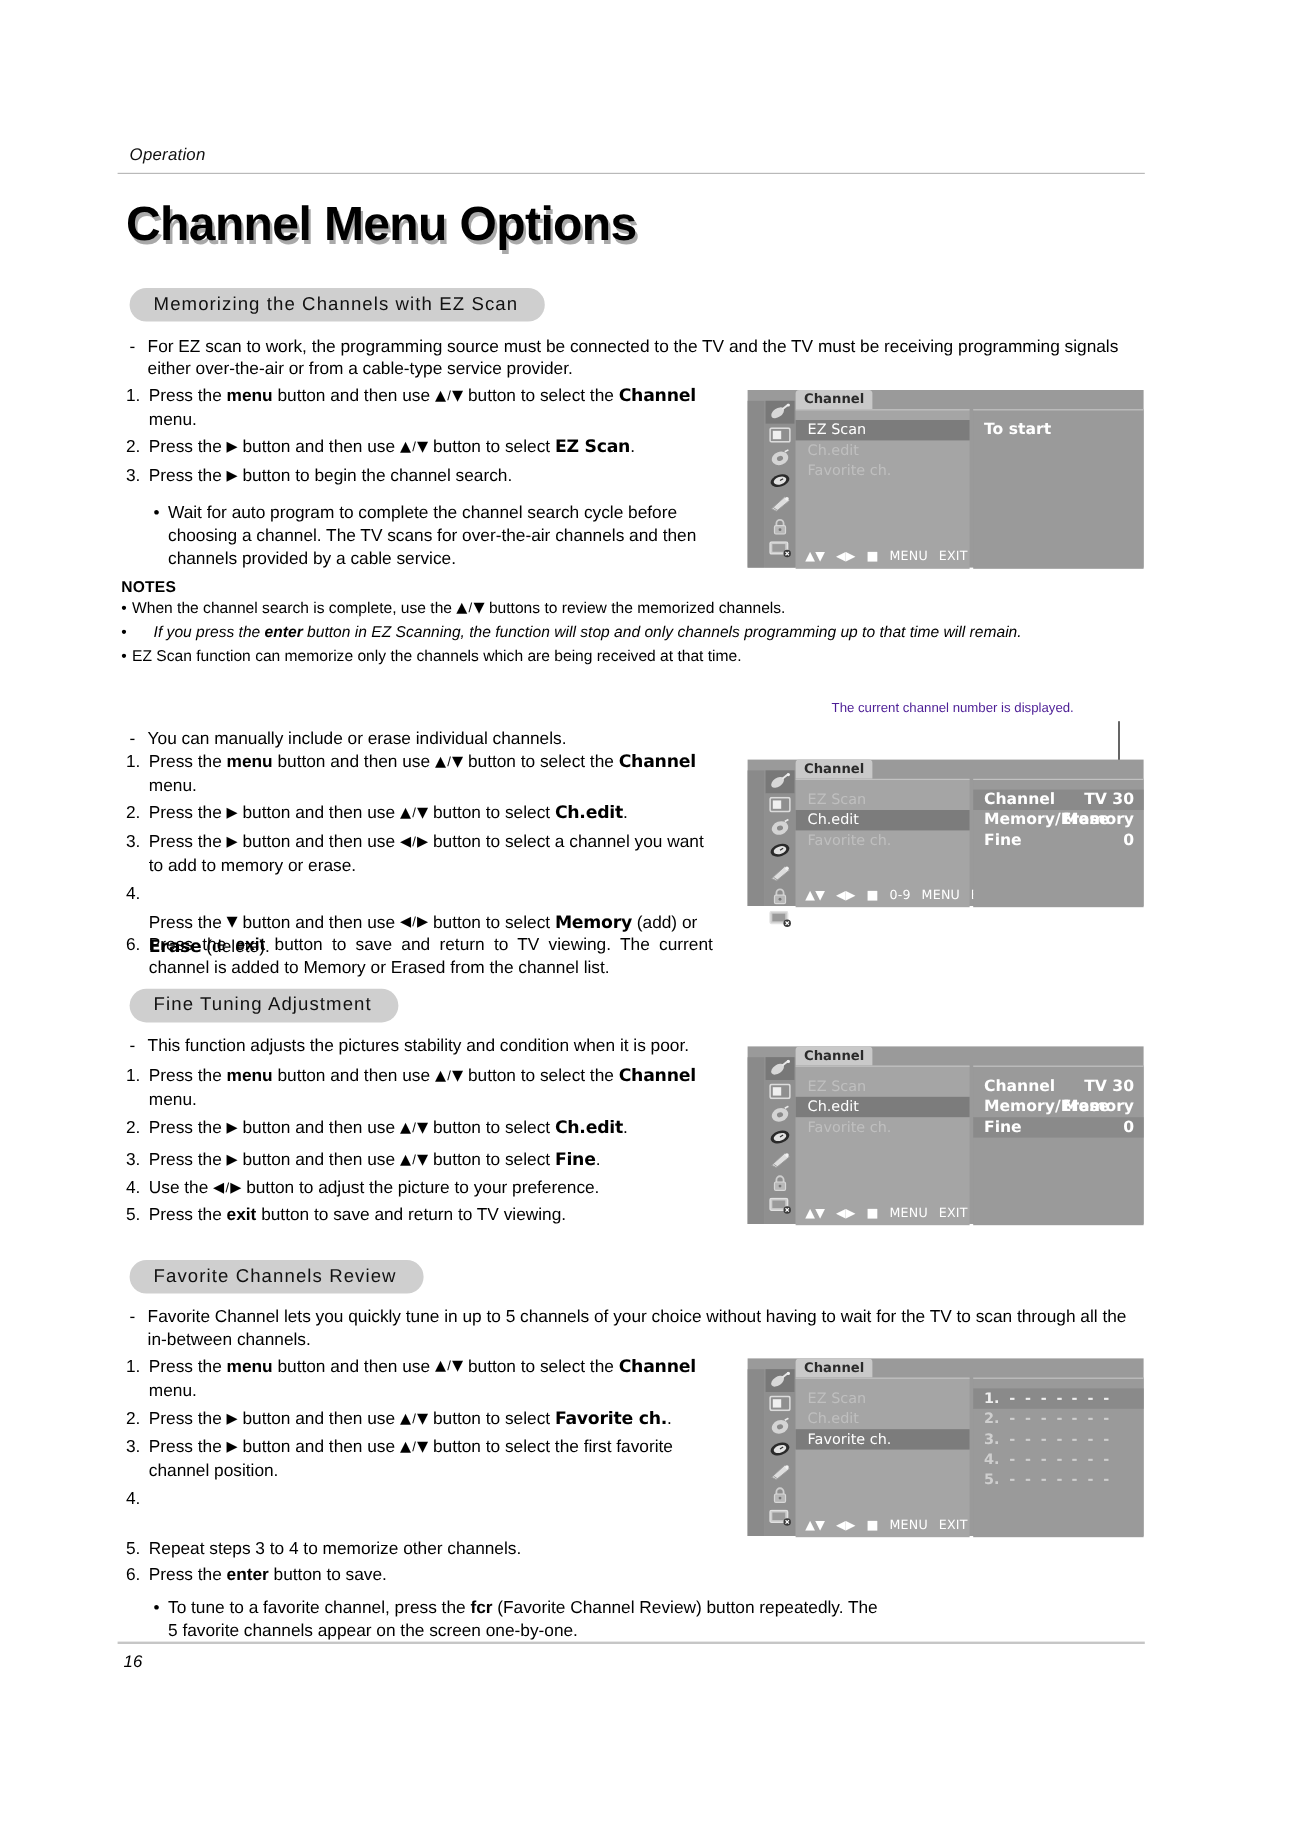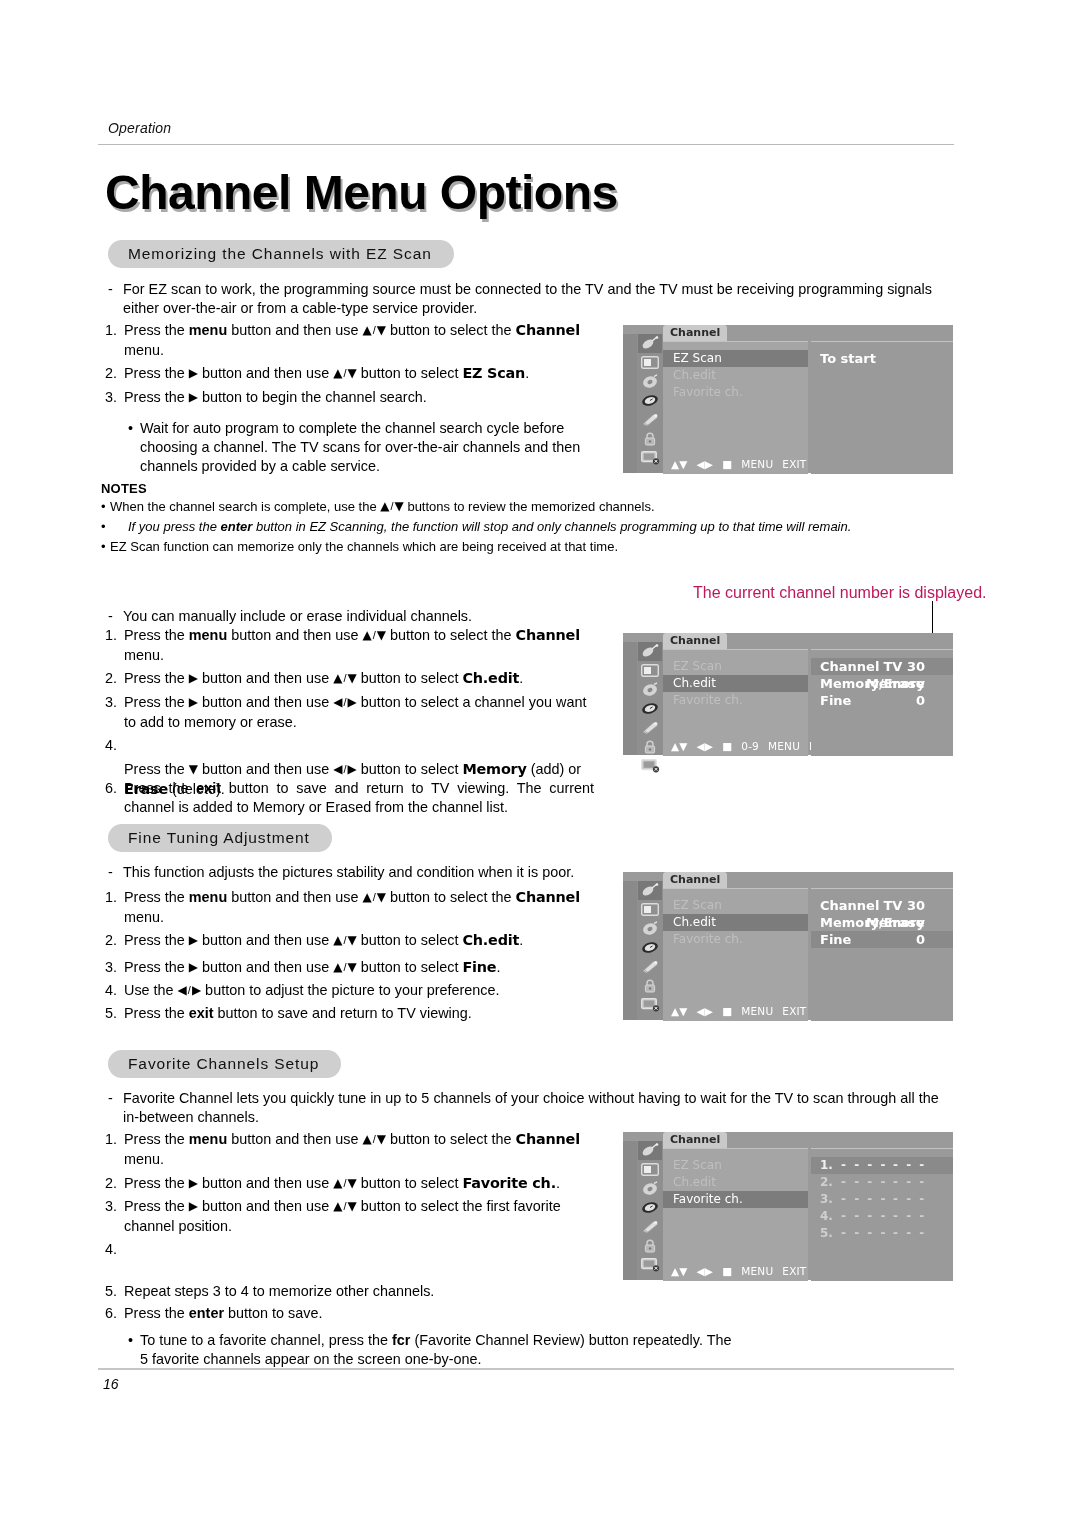--- a/index.html
+++ b/index.html
@@ -15,21 +15,21 @@
   .hdr-label{
     position:absolute;left:108px;top:120px;
     font-style:italic;font-size:14px;color:#111;letter-spacing:.2px;
   }
   .hdr-rule{
     position:absolute;left:98px;top:144px;width:856px;height:1px;
     background:#b9b9b9;
   }
   .page-title{
     position:absolute;left:105px;top:165px;
-    font-size:48px;font-weight:bold;letter-spacing:-.5px;
+    font-size:40px;font-weight:bold;letter-spacing:-.5px;
     text-shadow:2px 3px 0 rgba(140,140,140,.75);
   }
 
   
   .sec-head{
     position:absolute;height:28px;line-height:28px;
     background:#cfcfcf;border-radius:14px;
     padding:0 22px 0 20px;
     font-size:15.5px;letter-spacing:.9px;color:#111;
     white-space:nowrap;
@@ -43,21 +43,21 @@
   .sl{font-size:11px;position:relative;top:-1px;padding:0 1px;}
 
   .num{position:absolute;font-size:14.4px;line-height:19px;}
   .bullet{position:absolute;font-size:14.4px;line-height:19px;}
 
   .notes-title{position:absolute;font-size:13px;font-weight:bold;letter-spacing:.2px;}
   .note{position:absolute;font-size:13px;line-height:17px;}
   .note b{font-weight:bold;}
 
   
-  .callout-txt{position:absolute;font-size:16px;color:#be185d;white-space:nowrap;}
+  .callout-txt{position:absolute;font-size:11px;color:#4c1d95;white-space:nowrap;}
   .callout-line{position:absolute;width:1px;background:#000;}
 
   
   .ftr-rule{position:absolute;left:98px;top:1368px;width:856px;height:2px;background:#c6c6c6;}
   .ftr-num{position:absolute;left:103px;top:1376px;font-size:14px;font-style:italic;}
 
   
   
   
   .osd{position:absolute;background:#9a9a9a;font-family:"DejaVu Sans",sans-serif;}
@@ -96,21 +96,21 @@
     white-space:nowrap;
   }
   .osd .keybar .g{margin-right:9px;}
   .osd .rightpanel{
     position:absolute;background:#9a9a9a;border-top:1px solid #c2c2c2;
   }
   .osd .rrow{
     position:absolute;left:0;right:0;height:17px;line-height:17px;font-size:13px;
   }
   .osd .rrow .k{position:absolute;left:9px;font-weight:bold;color:#fff;}
-  .osd .rrow .v{position:absolute;right:28px;font-weight:bold;color:#fff;}
+  .osd .rrow .v{position:absolute;right:8px;font-weight:bold;color:#fff;}
   .osd .rrow.hi{background:#8a8a8a;}
   .osd .frow{
     position:absolute;left:0;right:0;height:17px;line-height:17px;font-size:12px;
     color:#cfcfcf;font-weight:bold;
   }
   .osd .frow.hi{background:#8a8a8a;color:#efefef;}
   .osd .frow .n{position:absolute;left:9px;}
   .osd .frow .d1{position:absolute;left:30px;letter-spacing:2px;}
   .osd .frow .d2{position:absolute;left:82px;letter-spacing:2px;}
 </style>
@@ -183,21 +183,21 @@
 
   <div class="num" style="left:105px;top:958px;">3.</div>
   <div class="txt" style="left:124px;top:958px;width:470px;"><span>Press the </span><span class="ar">▶</span><span> button and then use </span><span class="ar">▲</span><span class="sl">/</span><span class="ar">▼</span><span> button to select </span><span class="hv">Fine</span>.</div>
 
   <div class="num" style="left:105px;top:981px;">4.</div>
   <div class="txt" style="left:124px;top:981px;width:470px;"><span>Use the </span><span class="ar">◀</span><span class="sl">/</span><span class="ar">▶</span><span> button to adjust the picture to your preference.</span></div>
 
   <div class="num" style="left:105px;top:1004px;">5.</div>
   <div class="txt" style="left:124px;top:1004px;width:470px;"><span>Press the </span><b>exit</b><span> button to save and return to TV viewing.</span></div>
 
-  <div class="sec-head" style="left:108px;top:1050px;">Favorite Channels Setup</div>
+  <div class="sec-head" style="left:108px;top:1050px;">Favorite Channels Review</div>
 
   <div class="num" style="left:108px;top:1089px;">-</div>
   <div class="txt" style="left:123px;top:1089px;width:832px;">Favorite Channel lets you quickly tune in up to 5 channels of your choice without having to wait for the TV to scan through all the in-between channels.</div>
 
   <div class="num" style="left:105px;top:1130px;">1.</div>
   <div class="txt" style="left:124px;top:1130px;width:470px;"><span>Press the </span><b>menu</b><span> button and then use </span><span class="ar">▲</span><span class="sl">/</span><span class="ar">▼</span><span> button to select the </span><span class="hv">Channel</span><br><span>menu.</span></div>
 
   <div class="num" style="left:105px;top:1174px;">2.</div>
   <div class="txt" style="left:124px;top:1174px;width:470px;"><span>Press the </span><span class="ar">▶</span><span> button and then use </span><span class="ar">▲</span><span class="sl">/</span><span class="ar">▼</span><span> button to select </span><span class="hv">Favorite ch.</span><span>.</span></div>
 

